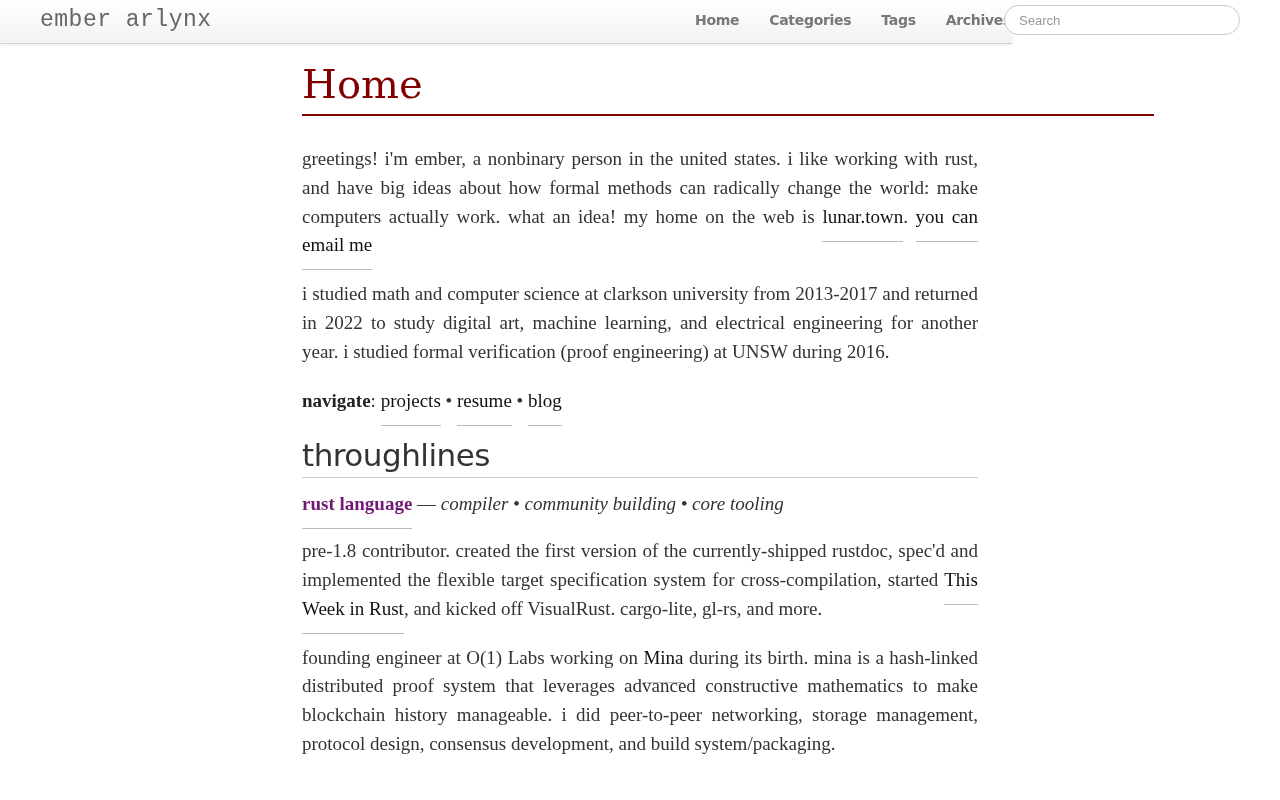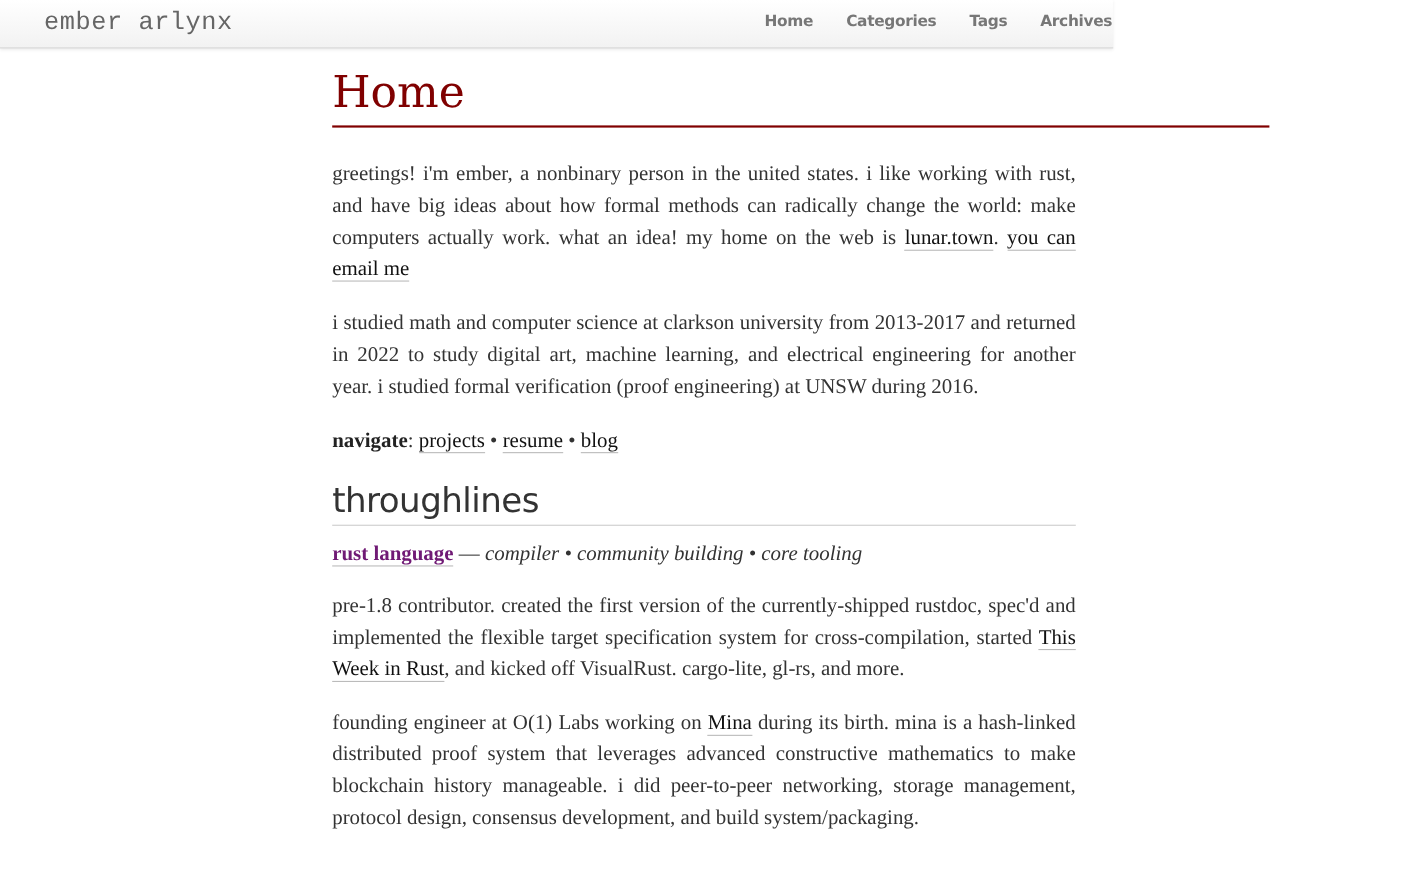--- a/index.html
+++ b/index.html
@@ -43,21 +43,21 @@
 
     .content {
       position: absolute; left: 302px; top: 145px; width: 676px;
       font-family: "Liberation Serif", "DejaVu Serif", serif;
       font-size: 19px; line-height: 28.8px; color: #333;
       text-align: justify;
     }
     .content p { margin-bottom: 20px; }
     .content a {
       color: #111; text-decoration: none;
-      border-bottom: 1px solid #bbb; padding-bottom: 0;
+      border-bottom: 1px solid #bbb; padding-bottom: 14px;
     }
     .content strong { color: #222; font-weight: bold; }
     .content em { font-style: italic; color: #333; font-family: Liberation Serif, serif; }
     .content a strong { color: #701a75; }
 
     .section-heading {
       font-family: "DejaVu Sans", "Liberation Sans", sans-serif;
       font-size: 31px; font-weight: normal; color: #333;
       border-bottom: 1px solid #ccc;
       line-height: 40px; padding-bottom: 2px; margin-top: 6px; margin-bottom: 12px;
@@ -69,20 +69,21 @@
 <body>
 
 <header class="navbar">
   <a class="brand">ember arlynx</a>
   <nav class="nav-links">
     <a class="nav-link">Home</a>
     <a class="nav-link">Categories</a>
     <a class="nav-link">Tags</a>
     <a class="nav-link">Archives</a>
   </nav>
+  <input class="search-input" type="text" placeholder="Search" style="">
 </header>
 
 <h1 class="page-title">Home</h1>
 
 <main class="content">
   <p><span>greetings! i'm ember, a nonbinary person in the united states. i like working with rust, and have big ideas about how formal methods can radically change the world: make computers actually work. what an idea! my home on the web is </span><a>lunar.town</a><span>. </span><a>you can email me</a></p>
 
   <p>i studied math and computer science at clarkson university from 2013-2017 and returned in 2022 to study digital art, machine learning, and electrical engineering for another year. i studied formal verification (proof engineering) at UNSW during 2016.</p>
 
   <p style="text-align:left;"><strong>navigate</strong><span>: </span><a>projects</a><span> • </span><a>resume</a><span> • </span><a>blog</a></p>

